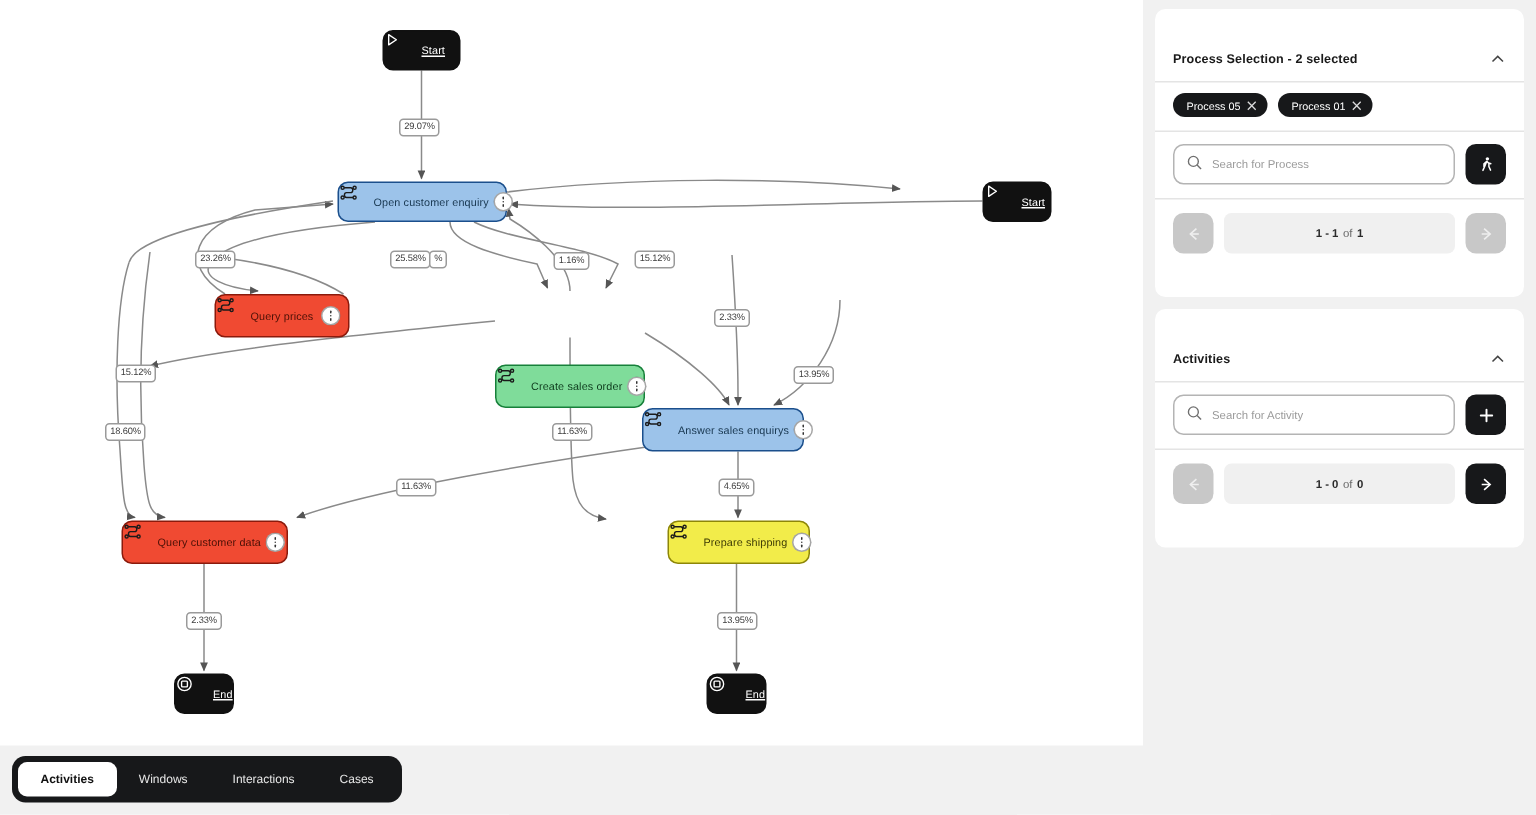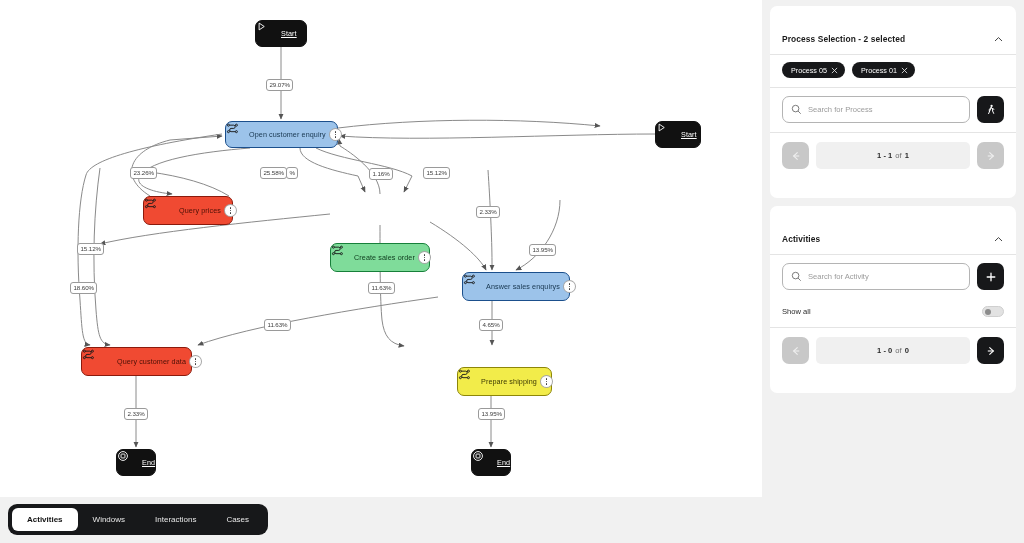--- a/index.html
+++ b/index.html
@@ -30,21 +30,21 @@
   .node .dots { width: 13px; height: 13px; border-radius: 50%;
     background: #fff; border: 1px solid rgba(0,0,0,.35);
     margin-right: 5px; flex: none; display: flex; flex-direction: column;
     align-items: center; justify-content: center; gap: 1.3px; }
   .node .dots i { display: block; width: 1.4px; height: 1.4px;
     border-radius: 50%; background: #333; }
 
   .node.terminal { background: #111111; color: #ffffff; border: 1px solid #111; }
   .node.terminal .lbl { text-align: left; padding-left: 5px; font-size: 7.2px; text-decoration: underline; }
   .node.blue   { background: #9cc3ea; border: 1.6px solid #1b4f8c; color: #17364f; }
-  .node.red    { background: #f04a32; border: 1.6px solid #8b1a0c; color: #4a1006; padding-left: 12px; }
+  .node.red    { background: #f04a32; border: 1.6px solid #8b1a0c; color: #4a1006; }
   .node.green  { background: #7fdc9a; border: 1.6px solid #17803a; color: #0d3a1c; }
   .node.yellow { background: #f2ec4a; border: 1.6px solid #8d8608; color: #3d3a04; }
 
   .edge-label {
     position: absolute; background: #ffffff;
     border: 1px solid #9a9a9a; border-radius: 3px;
     font-size: 6.2px; color: #3d3d3d; padding: 1px 2.5px;
     letter-spacing: -.1px; white-space: nowrap; line-height: 8px;
   }
 
@@ -223,21 +223,21 @@
               <path d="M3.7,3.4 L8.4,3.4 C10.4,3.4 10.4,6.9 8.4,6.9 L5.4,6.9 C3.4,6.9 3.4,10.4 5.4,10.4 L10.1,10.4"></path>
             </svg>
           </span>
           <span class="lbl">Create sales order</span>
           <span class="dots">
             <i></i>
             <i></i>
             <i></i>
           </span>
         </div>
-        <div class="node blue" style="left: 462px; top: 272px; width: 108px; height: 29px;">
+        <div class="node blue" style="left: 428px; top: 272px; width: 108px; height: 29px;">
           <span class="ic">
             <svg width="13" height="13" viewBox="0 0 14 14" fill="none" stroke="#1a1a1a" stroke-width="1">
               <circle cx="2.6" cy="3.4" r="1.1"></circle>
               <circle cx="11.2" cy="3.4" r="1.1"></circle>
               <circle cx="2.6" cy="10.4" r="1.1"></circle>
               <circle cx="11.2" cy="10.4" r="1.1"></circle>
               <path d="M3.7,3.4 L8.4,3.4 C10.4,3.4 10.4,6.9 8.4,6.9 L5.4,6.9 C3.4,6.9 3.4,10.4 5.4,10.4 L10.1,10.4"></path>
             </svg>
           </span>
           <span class="lbl">Answer sales enquirys</span>
@@ -257,21 +257,21 @@
               <path d="M3.7,3.4 L8.4,3.4 C10.4,3.4 10.4,6.9 8.4,6.9 L5.4,6.9 C3.4,6.9 3.4,10.4 5.4,10.4 L10.1,10.4"></path>
             </svg>
           </span>
           <span class="lbl">Query customer data</span>
           <span class="dots">
             <i></i>
             <i></i>
             <i></i>
           </span>
         </div>
-        <div class="node yellow" style="left: 457px; top: 347px; width: 95px; height: 29px; margin-top: 20px;">
+        <div class="node yellow" style="left: 445px; top: 347px; width: 95px; height: 29px;">
           <span class="ic">
             <svg width="13" height="13" viewBox="0 0 14 14" fill="none" stroke="#1a1a1a" stroke-width="1">
               <circle cx="2.6" cy="3.4" r="1.1"></circle>
               <circle cx="11.2" cy="3.4" r="1.1"></circle>
               <circle cx="2.6" cy="10.4" r="1.1"></circle>
               <circle cx="11.2" cy="10.4" r="1.1"></circle>
               <path d="M3.7,3.4 L8.4,3.4 C10.4,3.4 10.4,6.9 8.4,6.9 L5.4,6.9 C3.4,6.9 3.4,10.4 5.4,10.4 L10.1,10.4"></path>
             </svg>
           </span>
           <span class="lbl">Prepare shipping</span>
@@ -416,26 +416,20 @@
           </span>
           <input type="text" placeholder="Search for Activity" style="">
         </div>
         <div class="sq-btn">
           <svg width="12" height="12" viewBox="0 0 12 12">
               <path d="M6,2.2 L6,9.8 M2.2,6 L9.8,6" stroke="#fff" stroke-width="1.3" stroke-linecap="round"></path>
             </svg>
         </div>
       </div>
 
-      <div class="togglerow">
-        <span>Show all</span>
-        <div class="switch">
-            <i></i>
-          </div>
-      </div>
 
       <div class="divider"></div>
 
       <div class="pager">
         <div class="pg-btn dis">
           <svg width="12" height="12" viewBox="0 0 12 12">
               <path d="M7.6,2.4 L3.6,6 L7.6,9.6" fill="none" stroke="#efefef" stroke-width="1.1"></path>
               <line x1="3.6" y1="6" x2="9.2" y2="6" stroke="#efefef" stroke-width="1.1"></line>
             </svg>
         </div>

